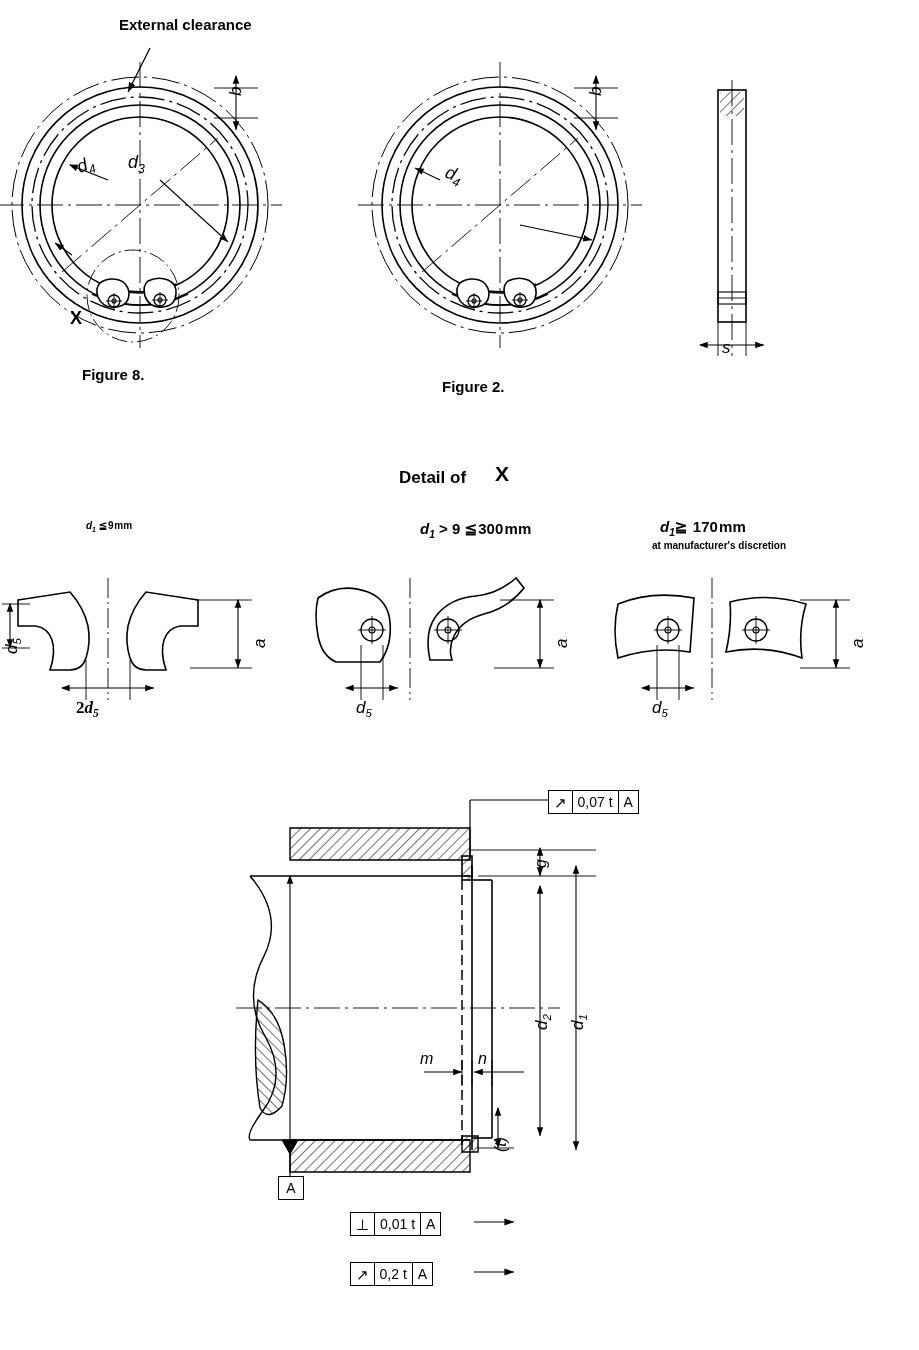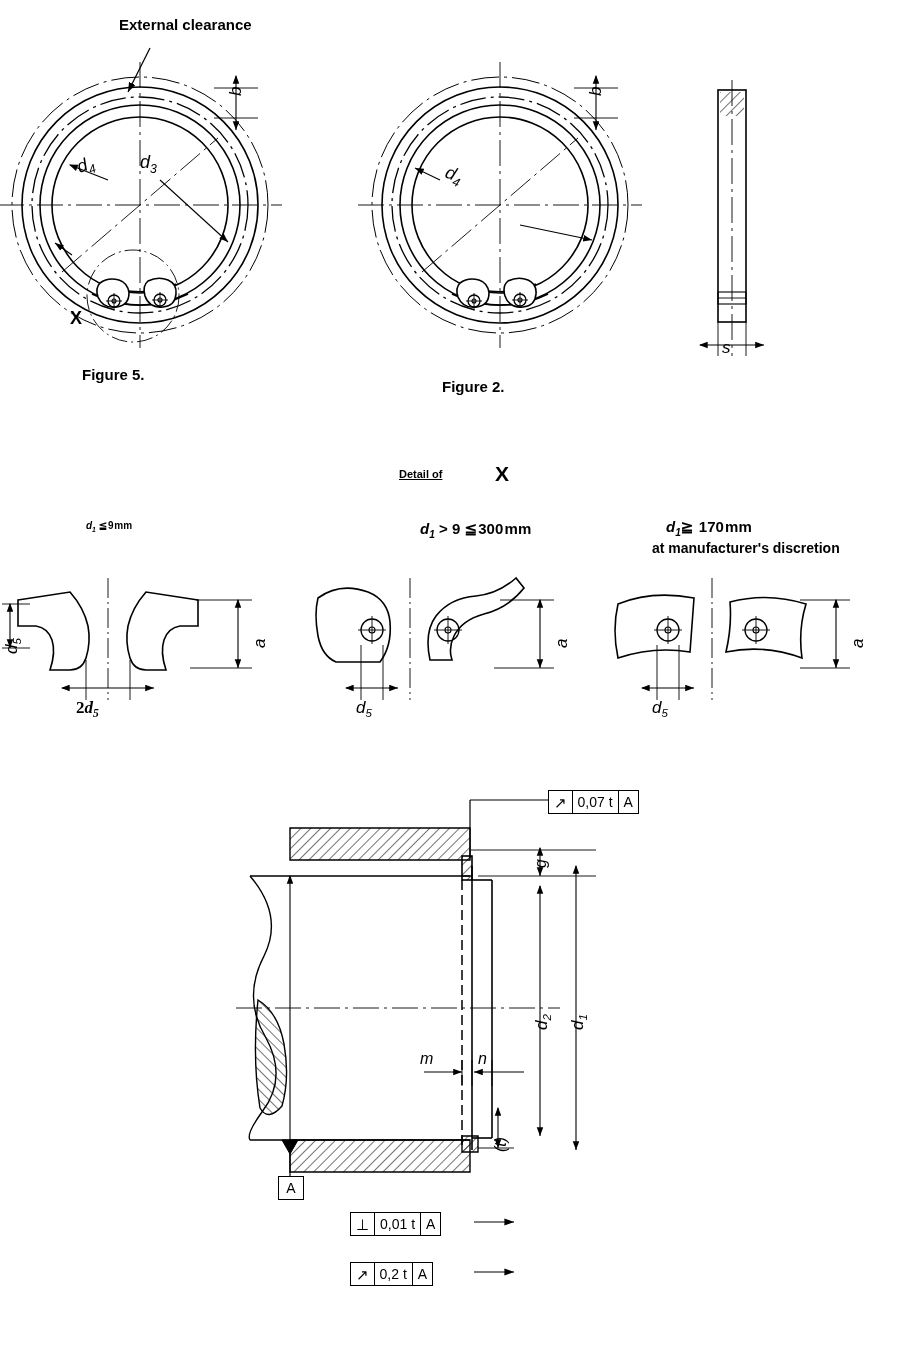--- a/index.html
+++ b/index.html
@@ -315,39 +315,39 @@
   <div class="lbl bold" style="left:119px; top:16px; font-size:15px;">External clearance</div>
 
   <div class="lbl ital" style="left:226px; top:96px; font-size:17px; transform:rotate(-90deg); transform-origin:left top;">b</div>
 
   <div class="lbl ital" style="left:586px; top:96px; font-size:17px; transform:rotate(-90deg); transform-origin:left top;">b</div>
 
   <div class="lbl ital" style="left:722px; top:338px; font-size:17px;">s</div>
 
   <div class="lbl" style="left:74px; top:158px; font-size:18px; font-style:italic; transform:rotate(-20deg); transform-origin:left top;"><span>d</span><span class="sub">4</span></div>
 
-  <div class="lbl" style="left:140px; top:152px; font-size:18px; font-style:italic;text-align:right;"><span>d</span><span class="sub">3</span></div>
+  <div class="lbl" style="left:128px; top:152px; font-size:18px; font-style:italic;text-align:right;"><span>d</span><span class="sub">3</span></div>
 
   <div class="lbl" style="left:450px; top:162px; font-size:18px; font-style:italic; transform:rotate(22deg); transform-origin:left top;"><span>d</span><span class="sub">4</span></div>
 
   <div class="lbl bold" style="left:70px; top:308px; font-size:18px;">X</div>
 
-  <div class="lbl bold" style="left:82px; top:366px; font-size:15px;">Figure 5.</div>
+  <div class="lbl bold" style="left:82px; top:366px; font-size:15px;">Figure 8.</div>
 
   <div class="lbl bold" style="left:442px; top:378px; font-size:15px;">Figure 2.</div>
 
-  <div class="lbl bold" style="left:399px; top:468px; font-size:11px;text-decoration:underline;">Detail of</div>
+  <div class="lbl bold" style="left:399px; top:468px; font-size:17px;">Detail of</div>
   <div class="lbl bold" style="left:495px; top:462px; font-size:21px;">X</div>
 
   <div class="lbl bold" style="left:86px; top:520px; font-size:10px;"><span style="font-style:italic;">d</span><span class="sub">1</span> ≦ 9 mm</div>
 
   <div class="lbl bold" style="left:420px; top:520px; font-size:15px;"><span style="font-style:italic;">d</span><span class="sub">1</span> &gt; 9 ≦ 300 mm</div>
 
-  <div class="lbl bold" style="left:660px; top:518px; font-size:15px;margin-left:6px;"><span style="font-style:italic;">d</span><span class="sub">1</span>≧  170 mm</div>
-  <div class="lbl bold" style="left:652px; top:540px; font-size:14px;">at manufacturer's discretion</div>
+  <div class="lbl bold" style="left:660px; top:518px; font-size:15px;"><span style="font-style:italic;">d</span><span class="sub">1</span>≧  170 mm</div>
+  <div class="lbl bold" style="left:652px; top:540px; font-size:10px;">at manufacturer's discretion</div>
 
   <div class="lbl" style="left:2px; top:654px; font-size:17px; font-style:italic; transform:rotate(-90deg); transform-origin:left top;"><span>d</span><span class="sub">5</span></div>
   <div class="lbl bold" style="left:76px; top:698px; font-size:17px;font-family:Liberation Serif, serif;">2<span style="font-style:italic;">d</span><span class="sub">5</span></div>
   <div class="lbl" style="left:250px; top:648px; font-size:17px; font-style:italic; transform:rotate(-90deg); transform-origin:left top;">a</div>
 
   <div class="lbl" style="left:356px; top:698px; font-size:17px;"><span style="font-style:italic;">d</span><span class="sub">5</span></div>
   <div class="lbl" style="left:552px; top:648px; font-size:17px; font-style:italic; transform:rotate(-90deg); transform-origin:left top;">a</div>
 
   <div class="lbl" style="left:652px; top:698px; font-size:17px;"><span style="font-style:italic;">d</span><span class="sub">5</span></div>
   <div class="lbl" style="left:848px; top:648px; font-size:17px; font-style:italic; transform:rotate(-90deg); transform-origin:left top;">a</div>

